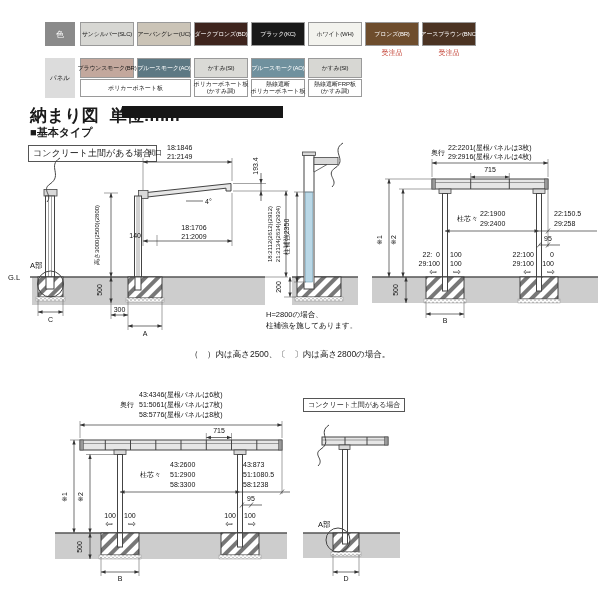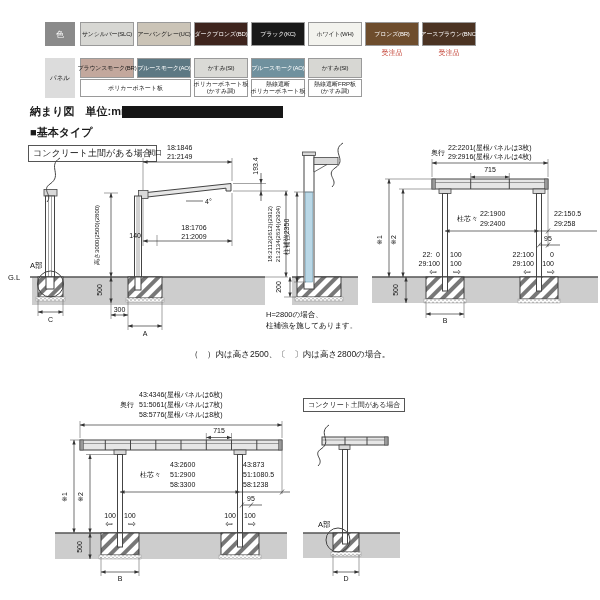--- a/index.html
+++ b/index.html
@@ -13,21 +13,21 @@
   .lbl-panel { background:#dcdcdc; color:#222; }
   .swatch { width:54px; height:24px; border:1px solid #9a9a9a; display:flex; align-items:center;
             justify-content:center; font-size:6px; letter-spacing:-0.2px; white-space:nowrap; }
   .swatch.panel { height:20px; }
   .swrow { display:flex; gap:3px; }
   .ordernote { width:54px; text-align:center; font-size:7px; color:#c0392b; }
   .matbox { border:1px solid #9a9a9a; background:#fff; display:flex; flex-direction:column;
             align-items:center; justify-content:center; font-size:6px; line-height:1.15;
             text-align:center; white-space:nowrap; }
   
-  .title { font-size:11px; font-weight:bold; display:flex; gap:11px; }
+  .title { font-size:17px; font-weight:bold; display:flex; gap:11px; }
   .blackbar { background:#161616; }
   .sect { font-size:11px; font-weight:bold;text-align:center; }
   .casebox { border:1px solid #555; background:#fff; padding:1px 4px; white-space:nowrap; }
   .note { font-size:8.5px;margin-top:8px; }
   
   svg text { font-family:"Liberation Sans","DejaVu Sans",sans-serif; fill:#111; }
   text.d  { font-size:7px; }
   text.d6 { font-size:6px; }
   text.d8 { font-size:7.5px; }
   text.ar { font-size:9px; }

